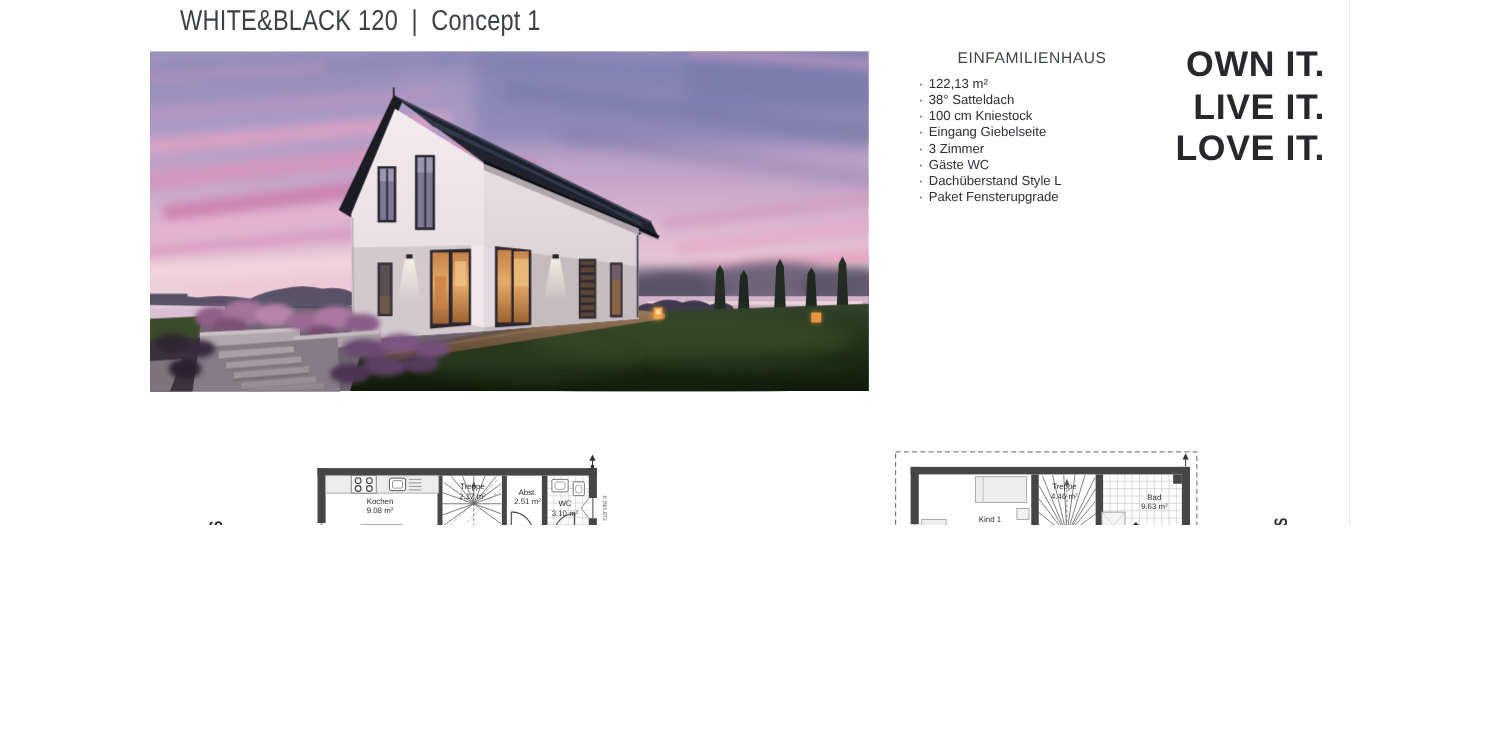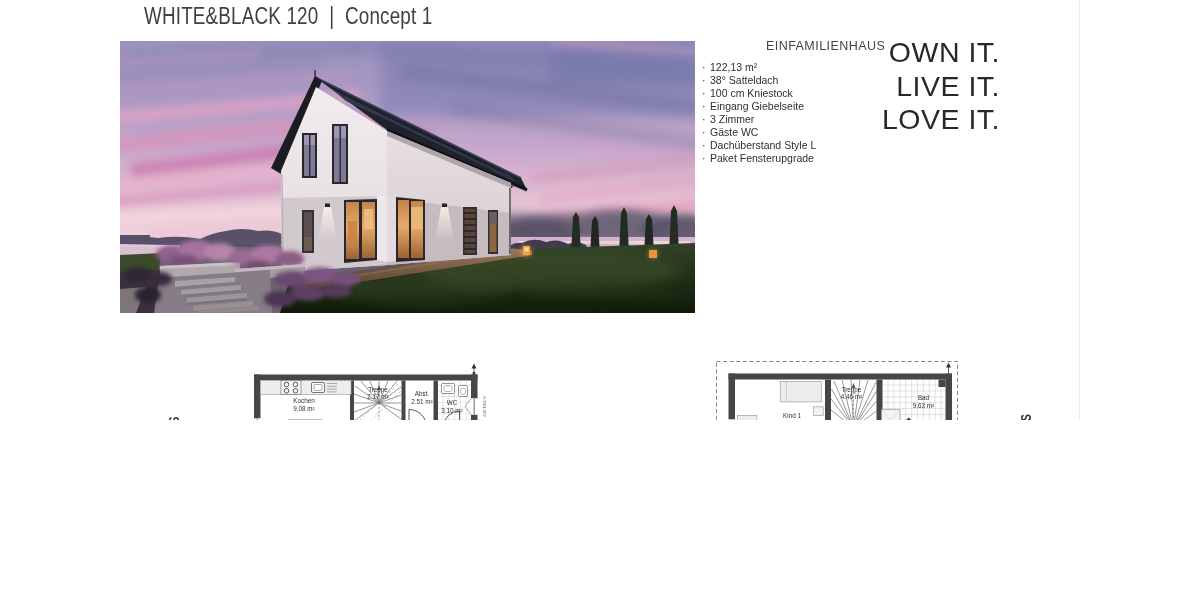--- a/index.html
+++ b/index.html
@@ -1,22 +1,22 @@
 <!DOCTYPE html>
 <html><head>
 <meta charset="utf-8">
 <style>
 html,body{margin:0;padding:0;background:#ffffff;}
 .page{position:relative;width:1200px;height:420px;background:#ffffff;overflow:hidden;font-family:"Liberation Sans",sans-serif;}
 .title{position:absolute;left:144px;top:3px;font-size:23px;color:#3d4145;letter-spacing:0.2px;transform:scaleX(0.82);transform-origin:0 0;white-space:nowrap;}
 .einfam{position:absolute;left:766px;top:39px;font-size:12.5px;color:#3f4448;letter-spacing:0.45px;}
-.specs{position:absolute;left:702px;top:60.5px;font-size:10.5px;color:#2c2f33;}
+.specs{position:absolute;left:735px;top:60.5px;font-size:10.5px;color:#2c2f33;}
 .specs div{height:13px;line-height:13px;}
 .specs span.b{display:inline-block;width:8px;color:#2c2f33;}
-.ownit{position:absolute;left:800px;top:36px;width:200px;text-align:right;font-size:28.5px;color:#26282b;letter-spacing:0.5px;line-height:33.5px;font-weight:400;}
+.ownit{position:absolute;left:860px;top:36px;width:200px;text-align:right;font-size:28.5px;color:#26282b;letter-spacing:0.5px;line-height:33.5px;font-weight:700;}
 .eglabel{position:absolute;left:73.5px;top:446px;width:200px;height:21px;transform:rotate(-90deg) scaleX(0.68);text-align:center;line-height:21px;font-size:14.5px;font-weight:bold;letter-spacing:0.5px;color:#2e3134;}
 .oglabel{position:absolute;left:926px;top:448.5px;width:200px;height:21px;transform:rotate(-90deg) scaleX(0.70);text-align:center;line-height:21px;font-size:14.5px;font-weight:bold;letter-spacing:0.5px;color:#2e3134;}
 .vline{position:absolute;left:1079px;top:0;width:1px;height:600px;background:#e9e9e9;}
 </style>
 </head>
 <body>
 <div class="page">
 
 <div class="title">WHITE&amp;BLACK 120&nbsp; | &nbsp;Concept 1</div>
 

